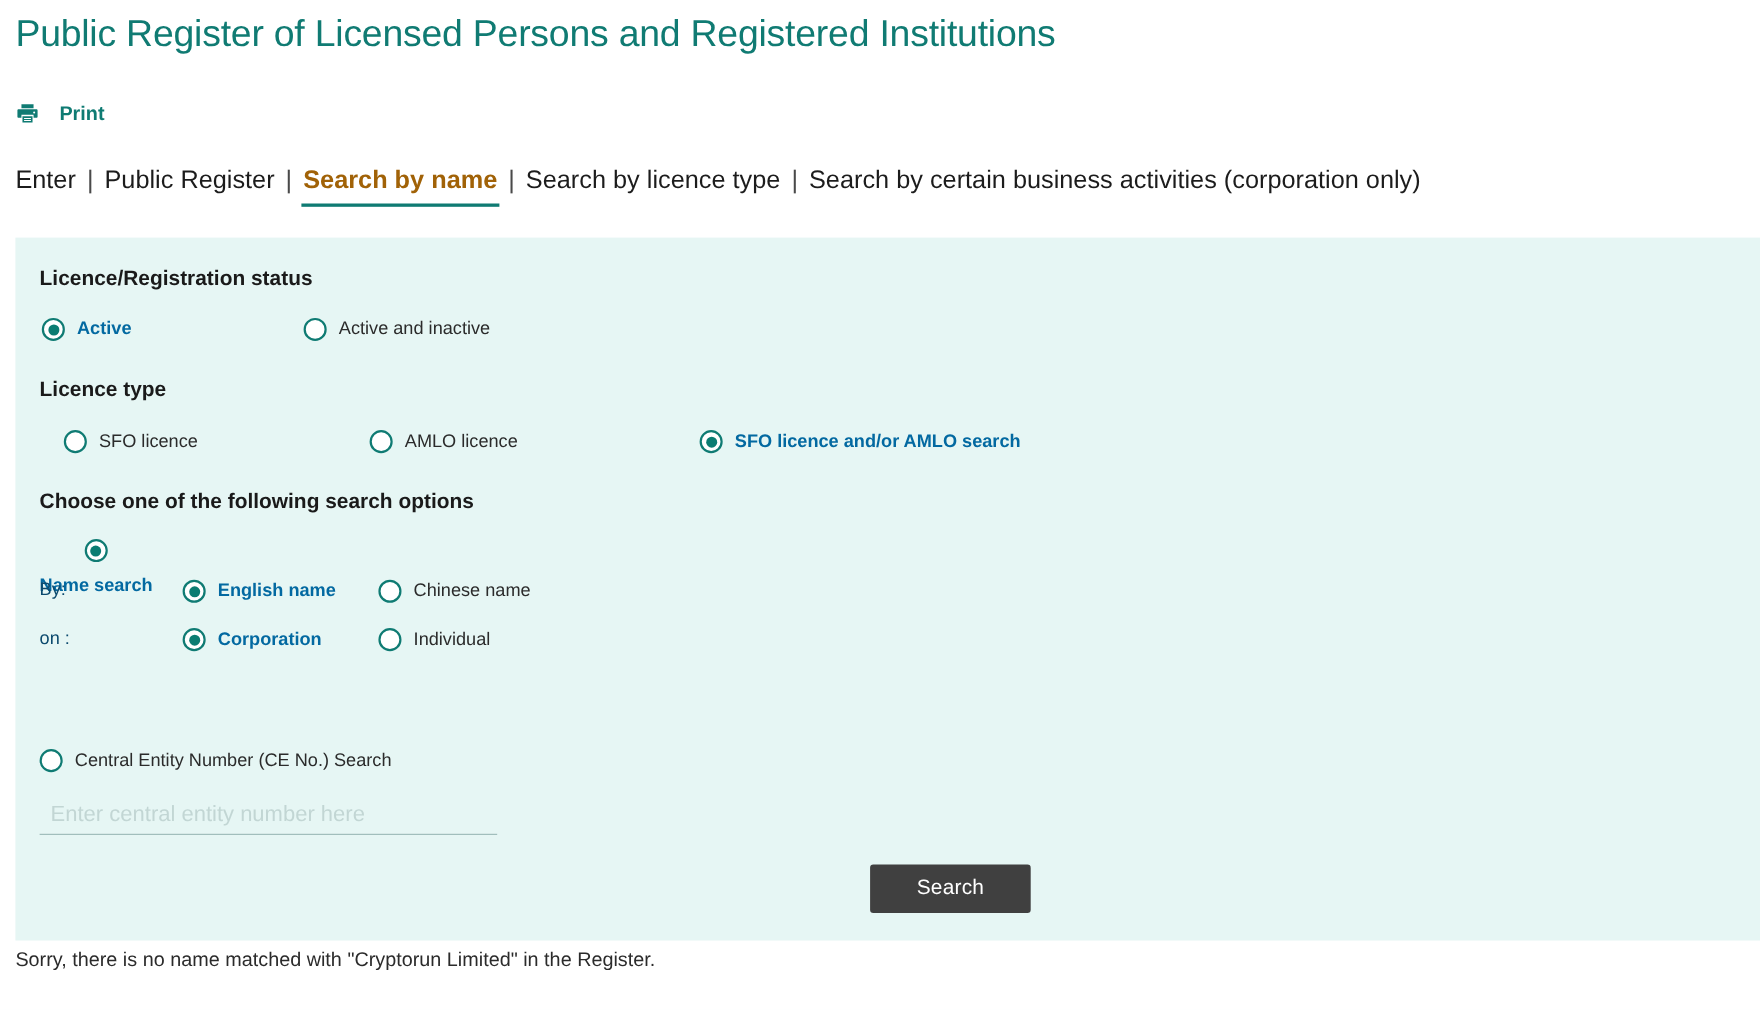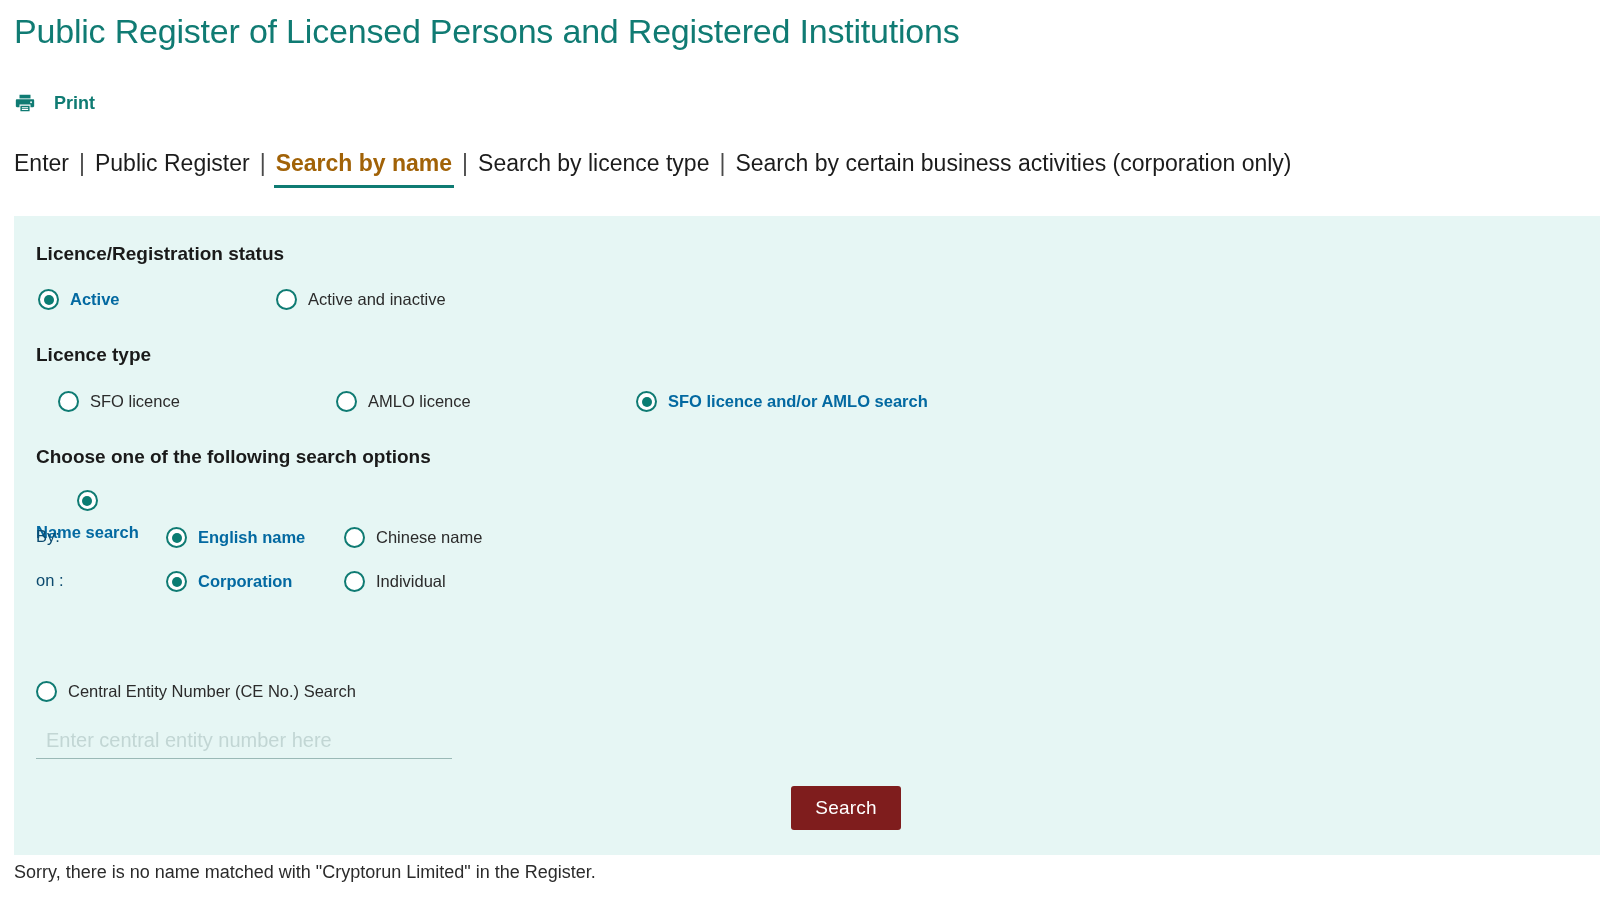--- a/index.html
+++ b/index.html
@@ -194,23 +194,23 @@
     height: 32px;
     color: #b9cfcd;
   }
   .in-ce::placeholder { color: #c2d6d4; opacity: 1; }
 
   
   .search-btn {
     position: absolute;
     left: 777px;
     top: 570px;
-    width: 110px;
+    width: 146px;
     height: 44px;
-    background: #7f1d1d;
+    background: #404040;
     color: #ffffff;
     border: none;
     border-radius: 3px;
     font-family: "Liberation Sans", sans-serif;
     font-size: 19px;
     cursor: pointer;
     letter-spacing: 0.2px;
   }
 
   

